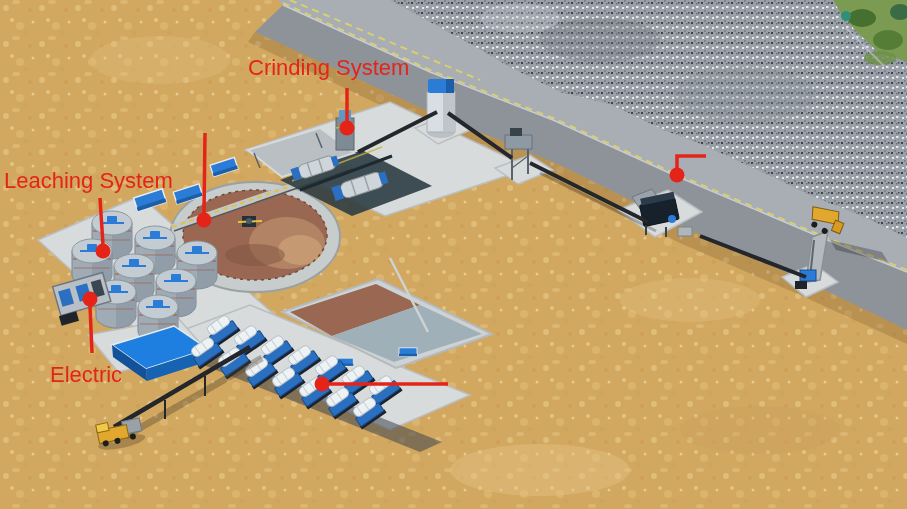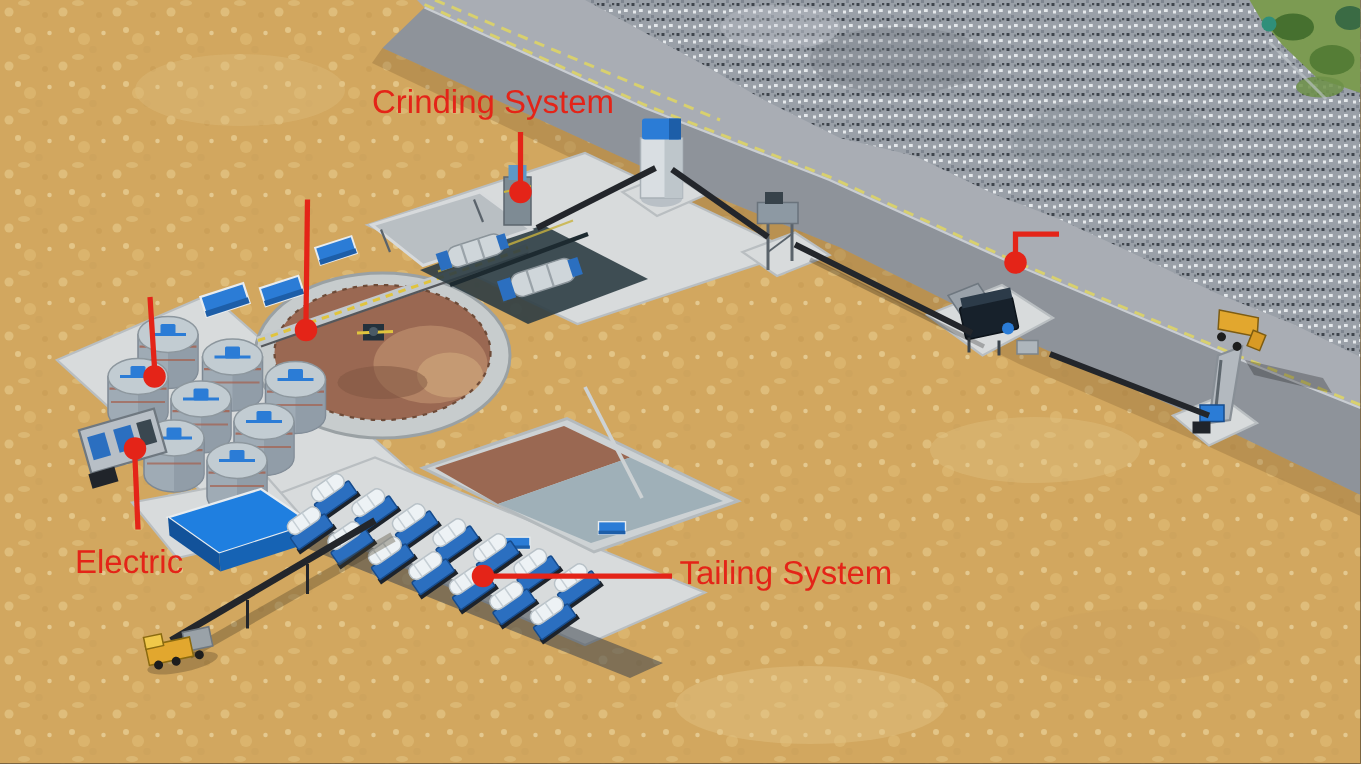--- a/index.html
+++ b/index.html
@@ -310,16 +310,16 @@
       <circle cx="90" cy="299" r="7.5" stroke="none" fill="#e42418"></circle>
     </g>
     <g>
       <line x1="448" y1="384" x2="328" y2="384"></line>
       <circle cx="322" cy="384" r="7.5" stroke="none" fill="#e42418"></circle>
     </g>
   </g>
 </svg>
 
 <div class="ann" style="left:248px;top:57px">Crinding System</div>
+<div class="ann" style="left:4px;top:170px">Leaching System</div>
 <div class="ann" style="left:50px;top:364px">Electric</div>
-<div class="ann" style="left:453px;top:371px">Tailing System</div>
 
 </div>
 
 </body></html>

